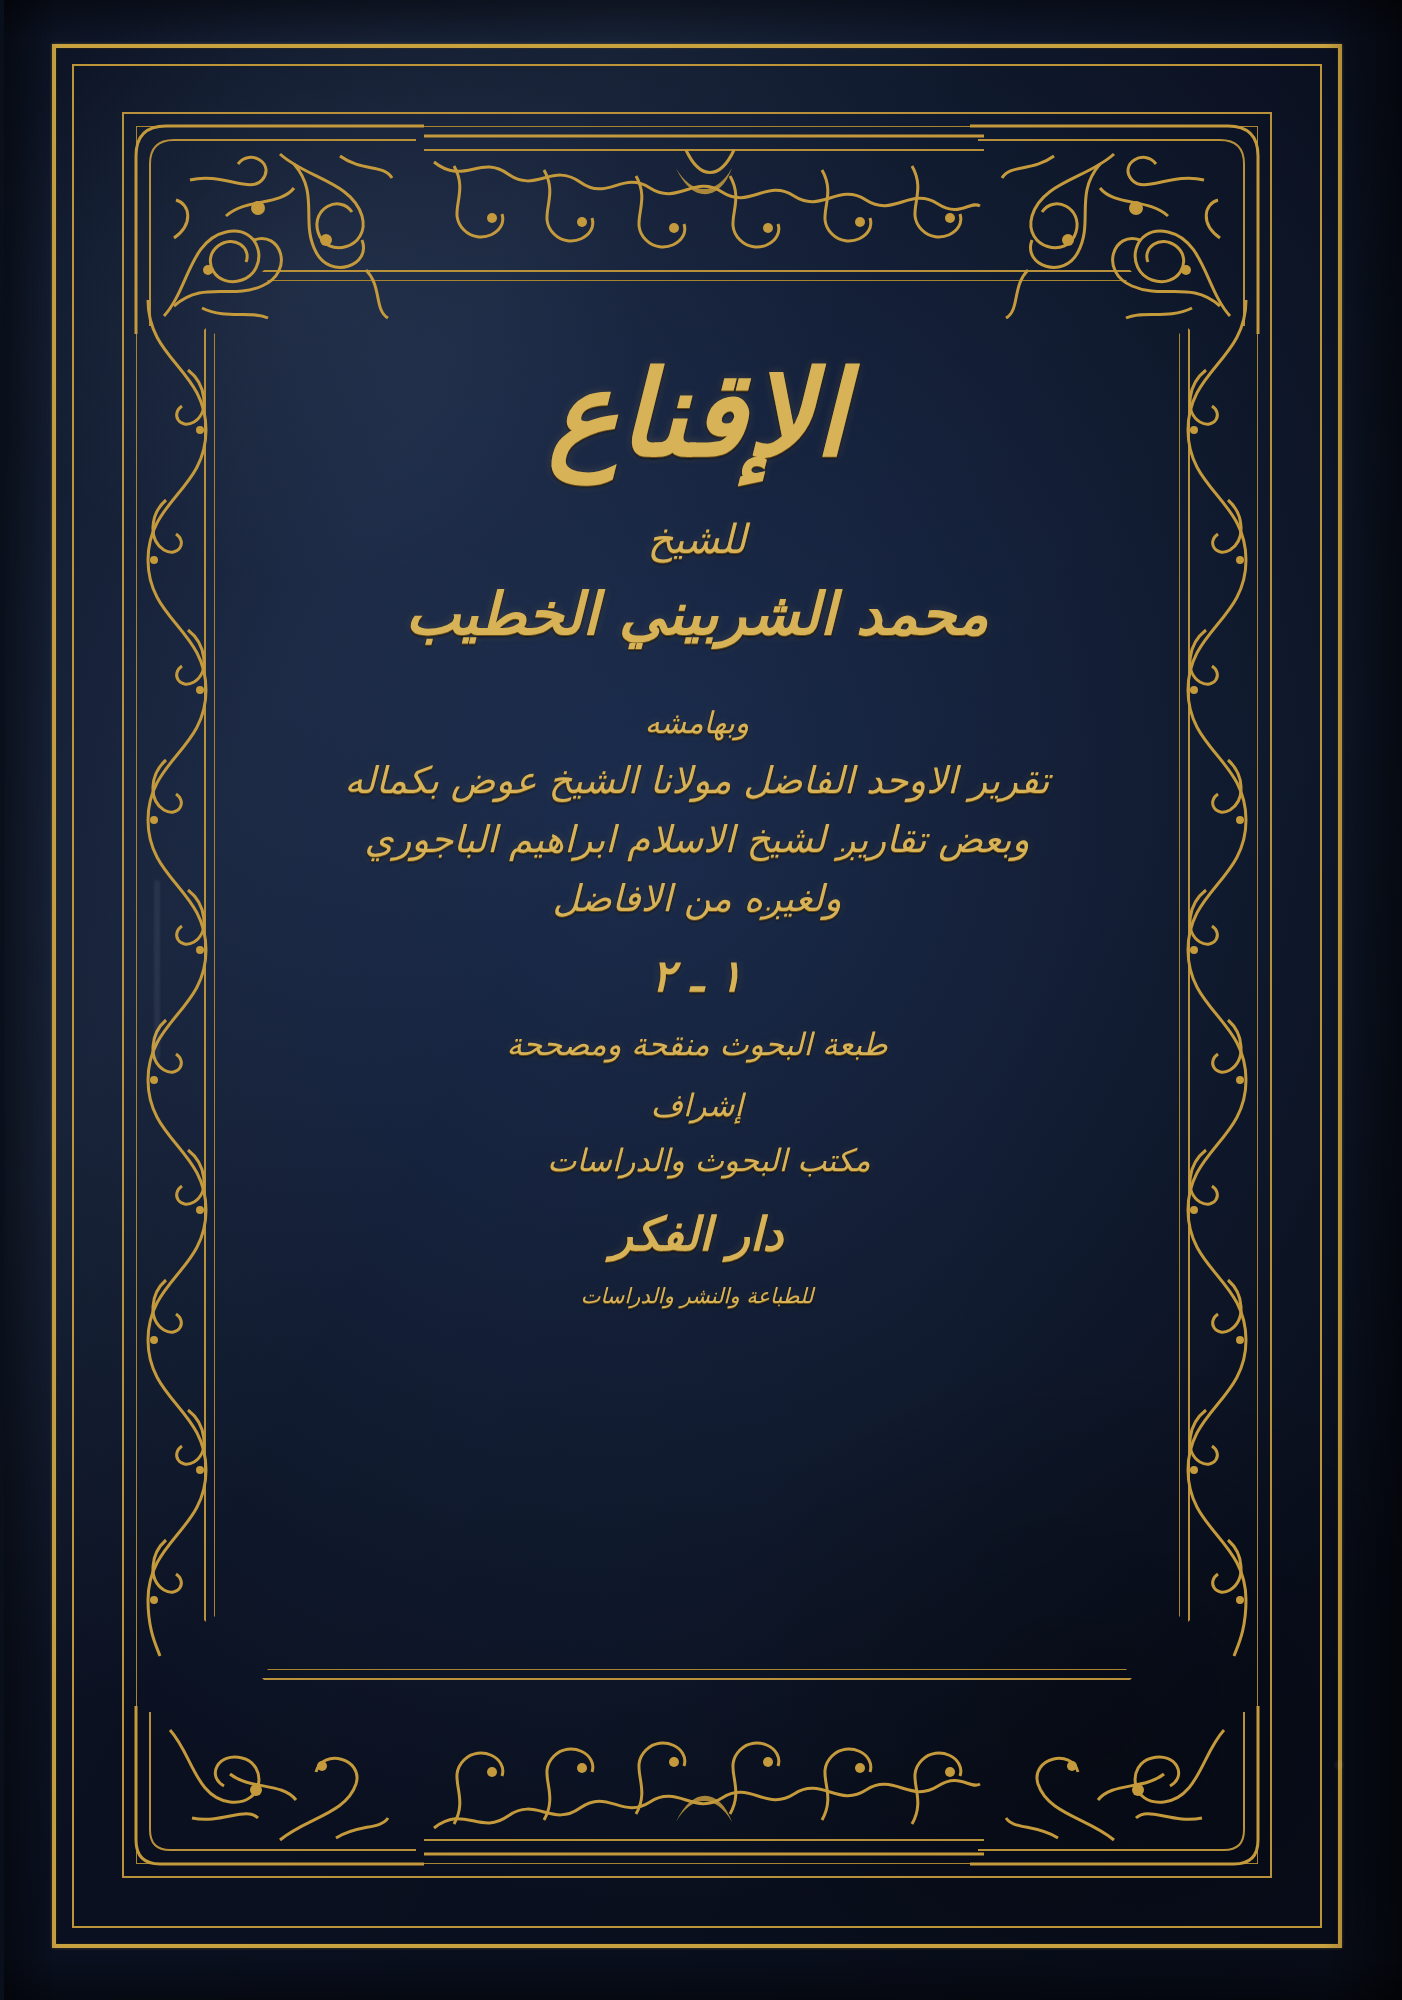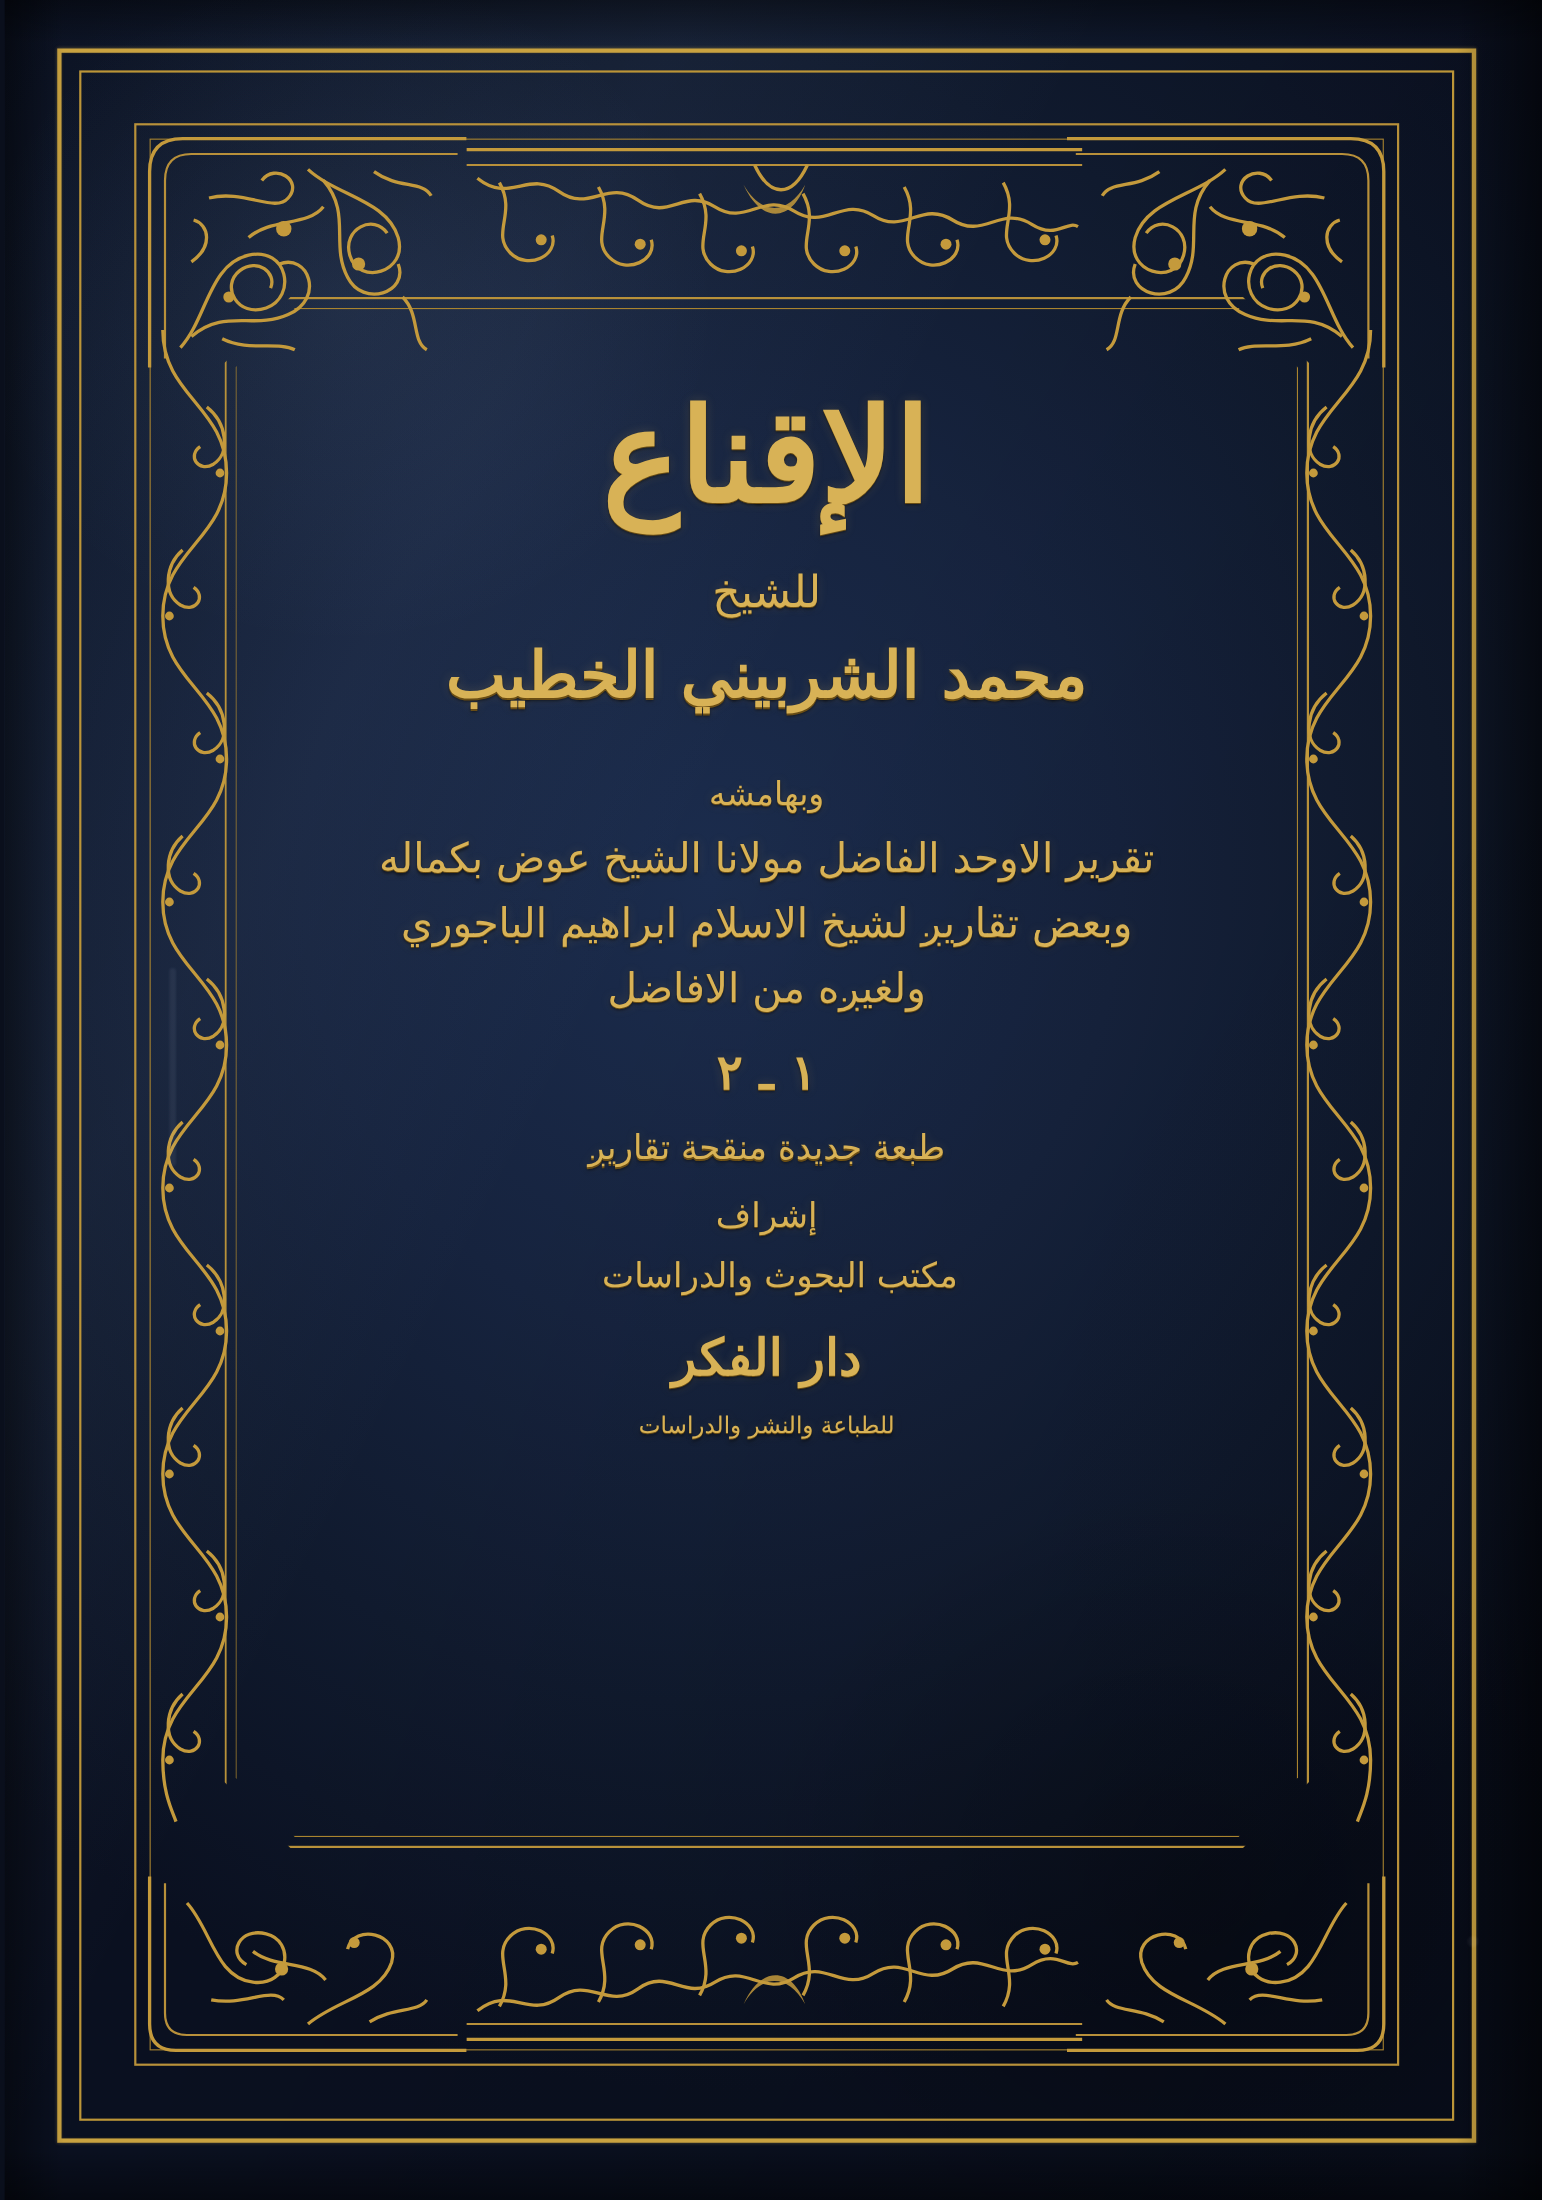--- a/index.html
+++ b/index.html
@@ -15,20 +15,21 @@
   }
 
   
   #cover {
     position: relative;
     width: 1398px;
     height: 2000px;
     background:
       radial-gradient(ellipse 70% 55% at 46% 40%, #1b2c4d 0%, #16233e 38%, #101a2e 68%, #0a1020 100%);
     overflow: hidden;
+    font-style: italic;
   }
 
   
   .sheen {
     position: absolute;
     pointer-events: none;
   }
   .sheen.s1 {
     left: 0; top: 0; right: 0; bottom: 0;
     background: linear-gradient(117deg,
@@ -423,21 +424,21 @@
 
   <div id="text-block">
     <div class="gold title-main">الإقناع</div>
     <div class="gold author-pre">للشيخ</div>
     <div class="gold author-name">محمد الشربيني الخطيب</div>
     <div class="gold margin-head">وبهامشه</div>
     <div class="gold margin-line">تقرير الاوحد الفاضل مولانا الشيخ عوض بكماله</div>
     <div class="gold margin-line">وبعض تقاريږ لشيخ الاسلام ابراهيم الباجوري</div>
     <div class="gold margin-line">ولغيږه من الافاضل</div>
     <div class="gold volumes">١ ـ ٢</div>
-    <div class="gold edition">طبعة جديدة منقحة تقاريږ</div>
+    <div class="gold edition">طبعة البحوث منقحة ومصححة</div>
     <div class="gold supervision">إشراف</div>
     <div class="gold office">مكتب البحوث والدراسات</div>
     <div class="gold publisher">دار الفكر</div>
     <div class="gold publisher-sub">للطباعة والنشر والدراسات</div>
   </div>
 
   <div class="spine-shadow"></div>
   <div class="edge-left"></div>
   <div class="edge-top"></div>
   <div class="edge-bottom"></div>

